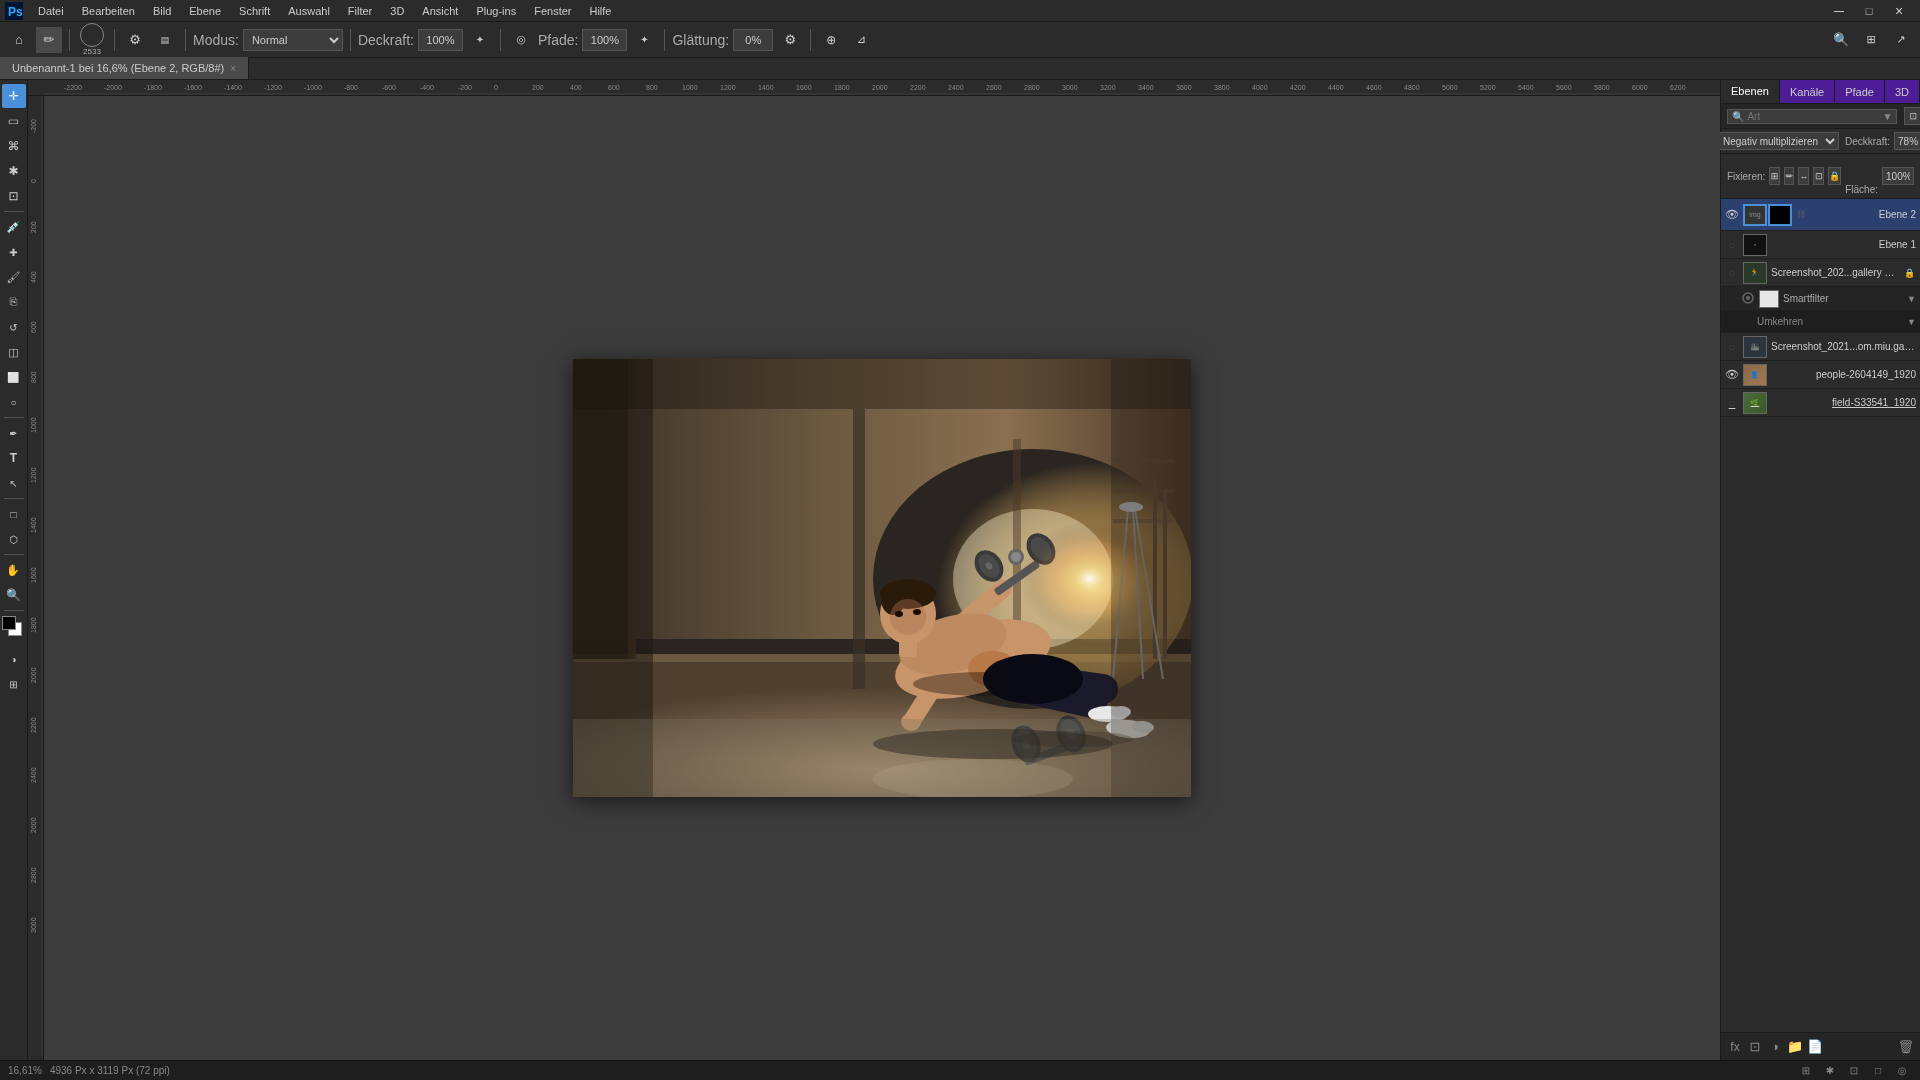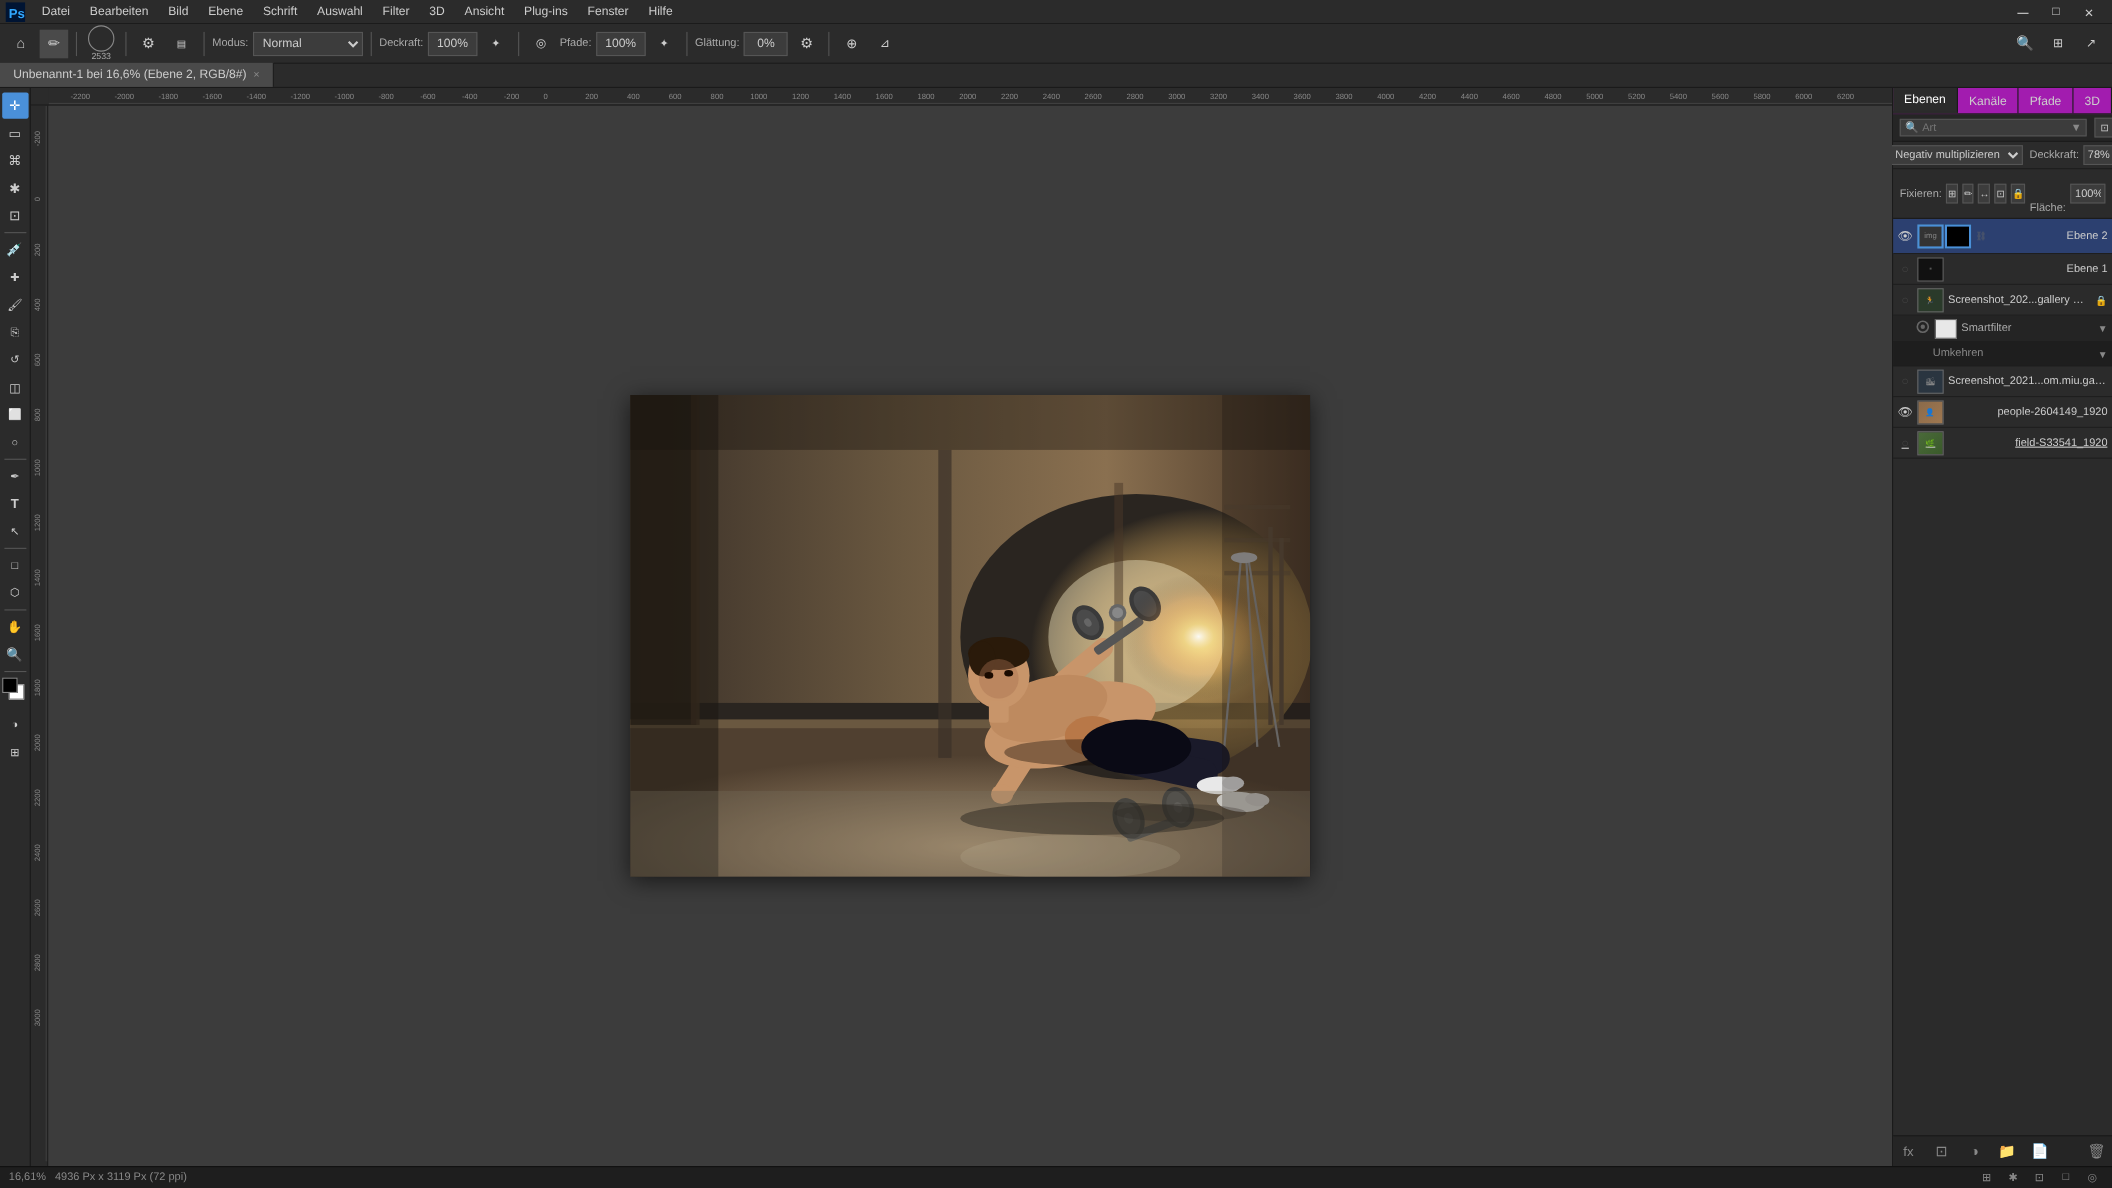--- a/index.html
+++ b/index.html
@@ -7,21 +7,21 @@
 
     
     .menu-bar { height: 22px; background: #2b2b2b; display: flex; align-items: center; padding: 0 4px; gap: 2px; border-bottom: 1px solid #1a1a1a; flex-shrink: 0; }
     .menu-item { padding: 2px 8px; cursor: pointer; font-size: 11px; color: #ccc; }
     .app-icon { width: 20px; height: 20px; margin-right: 4px; display: flex; align-items: center; justify-content: center; }
 
     
     .toolbar { height: 36px; background: #2b2b2b; display: flex; align-items: center; padding: 0 6px; gap: 4px; border-bottom: 1px solid #1a1a1a; flex-shrink: 0; }
     .toolbar-btn { width: 26px; height: 26px; background: transparent; border: none; cursor: pointer; display: flex; align-items: center; justify-content: center; color: #ccc; font-size: 13px; }
     .toolbar-sep { width: 1px; height: 22px; background: #555; margin: 0 3px; }
-    .toolbar-label { font-size: 10px; color: #aaa; }
+    .toolbar-label { font-size: 14px; color: #aaa; }
     .toolbar-select { background: #3c3c3c; border: 1px solid #555; color: #ccc; font-size: 11px; padding: 2px 4px; height: 22px; cursor: pointer; min-width: 80px; }
     .toolbar-input { background: #3c3c3c; border: 1px solid #555; color: #ccc; font-size: 11px; padding: 2px 4px; height: 22px; width: 50px; text-align: center; }
 
     
     .tab-bar { height: 22px; background: #2b2b2b; display: flex; align-items: flex-end; padding: 0; border-bottom: 1px solid #1a1a1a; flex-shrink: 0; }
     .tab { height: 22px; padding: 0 12px; display: flex; align-items: center; gap: 6px; background: #3c3c3c; border-right: 1px solid #1a1a1a; font-size: 11px; cursor: pointer; color: #ccc; }
     .tab.active { background: #4a4a4a; }
     .tab-close { font-size: 10px; color: #888; cursor: pointer; }
 
     
@@ -35,21 +35,21 @@
 
     
     .canvas-container { flex: 1; display: flex; flex-direction: column; overflow: hidden; position: relative; }
     .ruler-top { height: 16px; background: #2b2b2b; border-bottom: 1px solid #1a1a1a; display: flex; align-items: center; overflow: hidden; }
     .ruler-content { flex: 1; display: flex; overflow: hidden; }
     .ruler-left { width: 16px; background: #2b2b2b; border-right: 1px solid #1a1a1a; flex-shrink: 0; }
     .canvas-scroll { flex: 1; background: #3c3c3c; overflow: hidden; position: relative; display: flex; align-items: center; justify-content: center; }
 
     
     .right-panel { width: 200px; background: #2b2b2b; border-left: 1px solid #1a1a1a; display: flex; flex-direction: column; flex-shrink: 0; }
-    .panel-tabs { height: 24px; display: flex; border-bottom: 1px solid #1a1a1a; background: #a21caf; }
+    .panel-tabs { height: 24px; display: flex; border-bottom: 1px solid #1a1a1a; background: #4c1d95; }
     .panel-tab { padding: 0 10px; display: flex; align-items: center; font-size: 11px; cursor: pointer; color: #ccc; border-right: 1px solid #1a1a1a; }
     .panel-tab.active { background: #2b2b2b; border-bottom: 2px solid #2b2b2b; color: #fff; }
     .layers-search { display: flex; align-items: center; padding: 3px 6px; border-bottom: 1px solid #1a1a1a; gap: 4px; }
     .layer-mode-row { display: flex; align-items: center; padding: 3px 6px; gap: 4px; border-bottom: 1px solid #1a1a1a; }
     .layer-mode-select { background: #3c3c3c; border: 1px solid #555; color: #ccc; font-size: 10px; padding: 1px 3px; height: 18px; flex: 1; }
     .layer-lock-row { display: flex; align-items: center; padding: 3px 6px; gap: 4px; border-bottom: 1px solid #1a1a1a; }
     .small-btn { width: 18px; height: 18px; background: #3c3c3c; border: 1px solid #555; color: #ccc; font-size: 10px; cursor: pointer; display: flex; align-items: center; justify-content: center; }
 
     
     .layers-list { flex: 1; overflow-y: auto; }
@@ -57,21 +57,21 @@
     .layer-item.selected { background: #2c4070; }
     .layer-eye { width: 14px; height: 14px; display: flex; align-items: center; justify-content: center; color: #888; font-size: 11px; cursor: pointer; }
     .layer-eye.visible { color: #ccc; }
     .layer-thumb { width: 24px; height: 22px; background: #555; border: 1px solid #666; flex-shrink: 0; display: flex; align-items: center; justify-content: center; overflow: hidden; font-size: 8px; }
     .layer-thumb.black { background: #000; }
     .layer-thumb.white { background: #fff; }
     .layer-thumb.dark { background: #222; }
     .layer-name { font-size: 10px; color: #ccc; flex: 1; overflow: hidden; text-overflow: ellipsis; white-space: nowrap; text-align: right; }
     .layer-sub { padding-left: 20px; background: #282828; }
     .layer-sub-indent { padding-left: 32px; background: #242424; height: 22px; }
-    .layers-bottom { height: 28px; display: flex; align-items: center; padding: 0 4px; gap: 10px; border-top: 1px solid #1a1a1a; }
+    .layers-bottom { height: 28px; display: flex; align-items: center; padding: 0 4px; gap: 0; border-top: 1px solid #1a1a1a; }
     .icon-btn { width: 20px; height: 20px; background: transparent; border: none; color: #888; cursor: pointer; display: flex; align-items: center; justify-content: center; font-size: 11px; }
 
     
     .status-bar { height: 20px; background: #1e1e1e; display: flex; align-items: center; padding: 0 8px; border-top: 1px solid #111; font-size: 10px; color: #888; flex-shrink: 0; }
 
     .layer-chain { width: 8px; color: #666; font-size: 8px; text-align: center; }
   </style>
 </head>
 <body>
 

